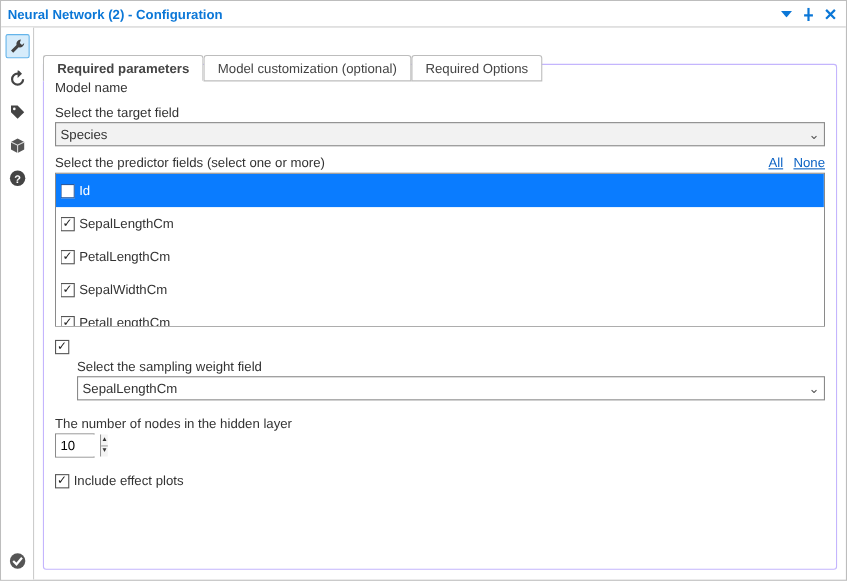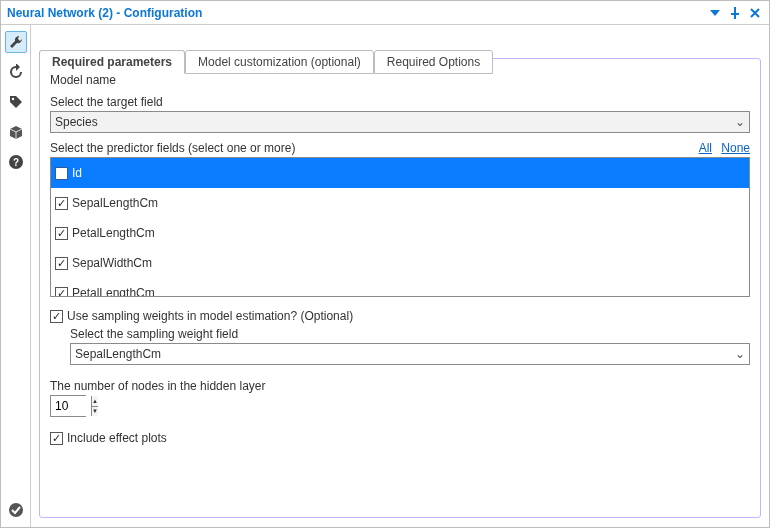--- a/index.html
+++ b/index.html
@@ -156,21 +156,20 @@
           <span>PetalLengthCm</span>
         </div>
         <div class="li">
           <span class="chk"></span>
           <span>Species</span>
         </div>
       </div>
 
       <div class="chkline" style="margin-top:12px;">
         <span class="chk checked"></span>
-        <span>Use sampling weights in model estimation? (Optional)</span>
       </div>
       <div class="nested">
         <div class="flabel">Select the sampling weight field</div>
         <div class="selectbox sel-white">
           <span>SepalLengthCm</span>
           <span class="chev">⌄</span>
         </div>
       </div>
 
       <div class="flabel" style="margin-top:14px;">The number of nodes in the hidden layer</div>

